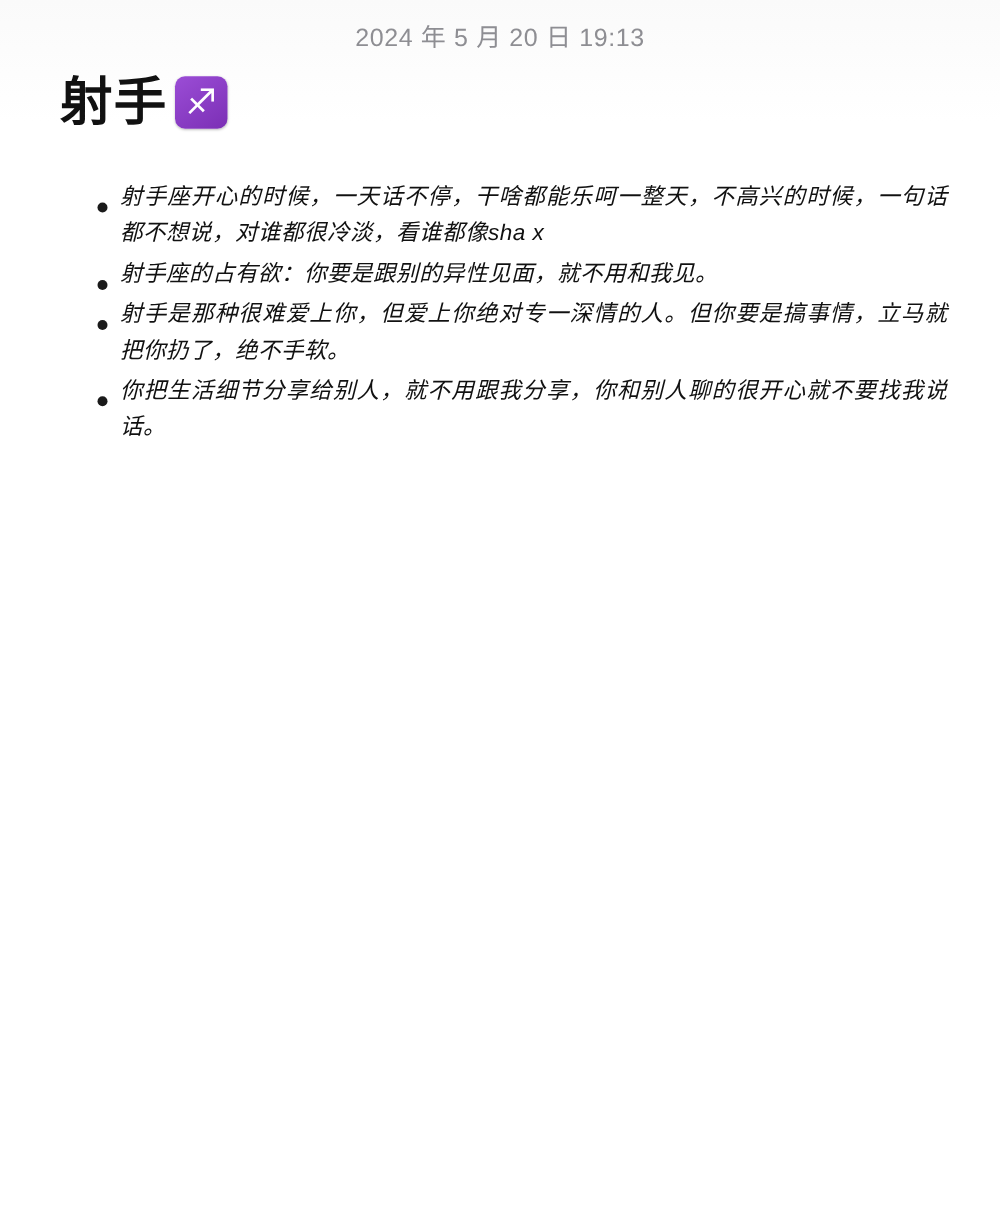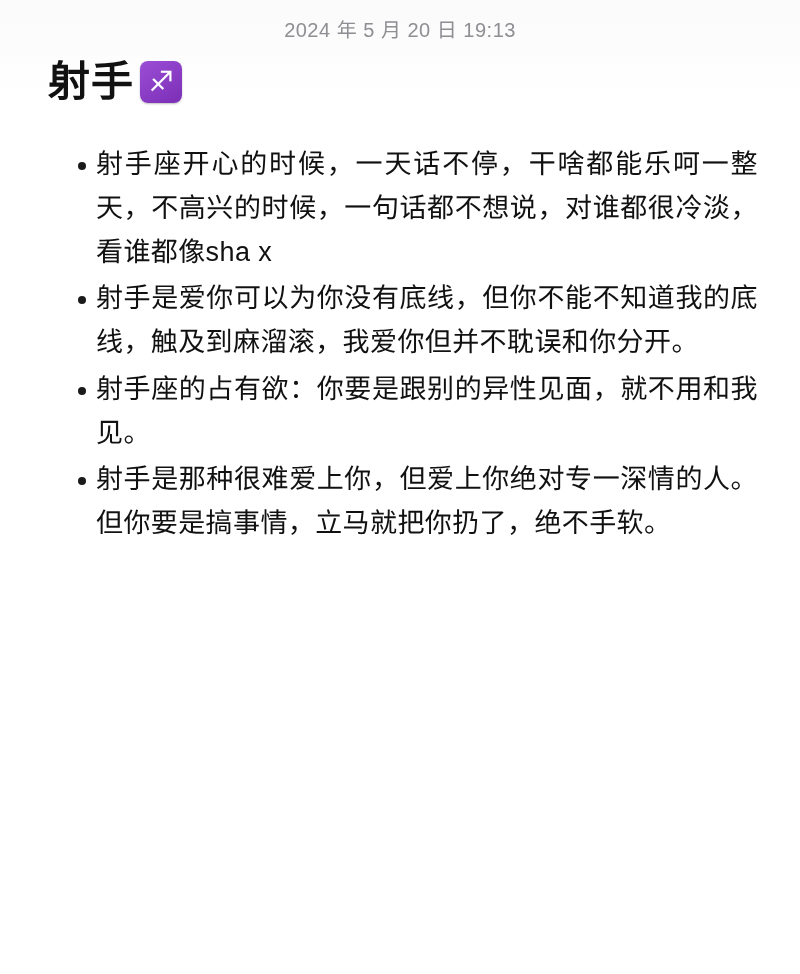--- a/index.html
+++ b/index.html
@@ -68,27 +68,28 @@
   }
 
   ul.bullets {
     list-style: none;
     margin: 0;
     padding: 0;
   }
 
   ul.bullets li {
     position: relative;
-    font-size: 27px;
+    font-size: 18px;
     line-height: 1.62;
     color: #111111;
     margin-bottom: 3px;
     padding-left: 54px;
     letter-spacing: 0.4px;
     text-align: justify;
+    font-style: italic;
   }
 
   ul.bullets li::before {
     content: "";
     position: absolute;
     left: 36px;
     top: 19px;
     width: 8px;
     height: 8px;
     border-radius: 50%;
@@ -107,20 +108,20 @@
   <div class="timestamp">2024 年 5 月 20 日 19:13</div>
 
   <div class="title-row">
     <span class="title-text">射手</span>
     <span class="zodiac-emoji">♐</span>
   </div>
 
   <div class="content">
     <ul class="bullets">
       <li>射手座开心的时候，一天话不停，干啥都能乐呵一整天，不高兴的时候，一句话都不想说，对谁都很冷淡，看谁都像sha x</li>
-      <li>射手是爱你可以为你没有底线，但你不能不知道我的底线，触及到麻溜滚，我爱你但并不耽误和你分开。</li>
       <li>射手座的占有欲：你要是跟别的异性见面，就不用和我见。</li>
       <li>射手是那种很难爱上你，但爱上你绝对专一深情的人。但你要是搞事情，立马就把你扔了，绝不手软。</li>
+      <li>你把生活细节分享给别人，就不用跟我分享，你和别人聊的很开心就不要找我说话。</li>
     </ul>
     <div class="spacer-bottom"></div>
   </div>
 
 </div>
 
 </body></html>

